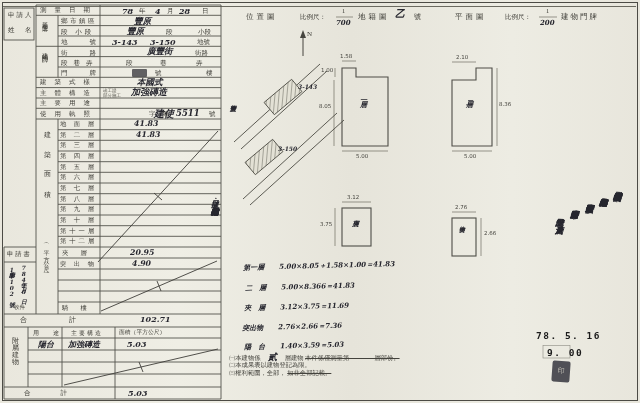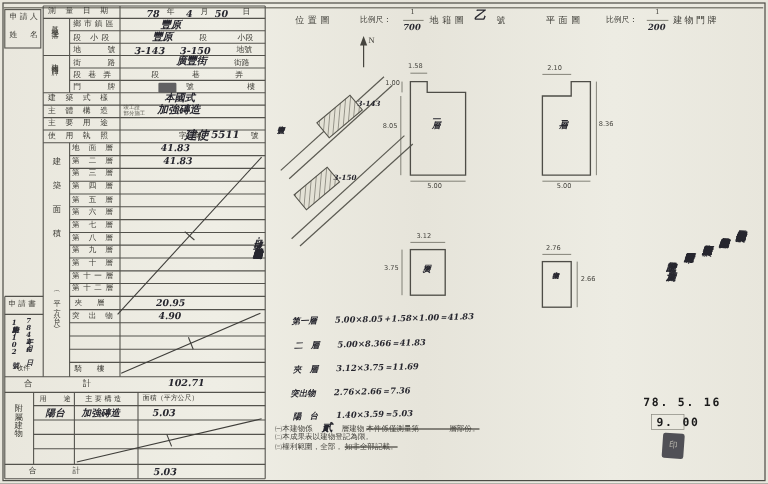--- a/index.html
+++ b/index.html
@@ -131,21 +131,21 @@
   </svg>
 
   <span class="t p" style="left:8px;top:12px;font-size:6.5px;letter-spacing:2px;">申請人</span>
   <span class="t p" style="left:8px;top:27px;font-size:6.5px;letter-spacing:2px;">姓　名</span>
 
   <span class="t p" style="left:40px;top:7px;font-size:6.5px;letter-spacing:8px;">測量日期</span>
   <span class="t hw" style="left:122px;top:6.5px;font-size:8px;">78</span>
   <span class="t p" style="left:139px;top:7.5px;font-size:6.5px;">年</span>
   <span class="t hw" style="left:155px;top:6.5px;font-size:8px;">4</span>
   <span class="t p" style="left:167px;top:7.5px;font-size:6.5px;">月</span>
-  <span class="t hw" style="left:179px;top:6.5px;font-size:8px;">50</span>
+  <span class="t hw" style="left:179px;top:6.5px;font-size:8px;">28</span>
   <span class="t p" style="left:202px;top:7.5px;font-size:6.5px;">日</span>
 
   <span class="t p v" style="left:42px;top:17px;font-size:6px;letter-spacing:1.5px;">基地坐落</span>
   <span class="t p" style="left:61px;top:18px;font-size:6.5px;letter-spacing:2.5px;">鄉市鎮區</span>
   <span class="t hw" style="left:134px;top:16.5px;font-size:8.5px;">豐原</span>
   <span class="t p" style="left:61px;top:28.5px;font-size:6.5px;letter-spacing:3px;">段 小段</span>
   <span class="t hw" style="left:127px;top:27px;font-size:8.5px;">豐原</span>
   <span class="t p" style="left:166px;top:28.5px;font-size:6.5px;">段</span>
   <span class="t p" style="left:198px;top:28.5px;font-size:6.5px;">小段</span>
   <span class="t p" style="left:61px;top:39px;font-size:6.5px;letter-spacing:22px;">地號</span>

